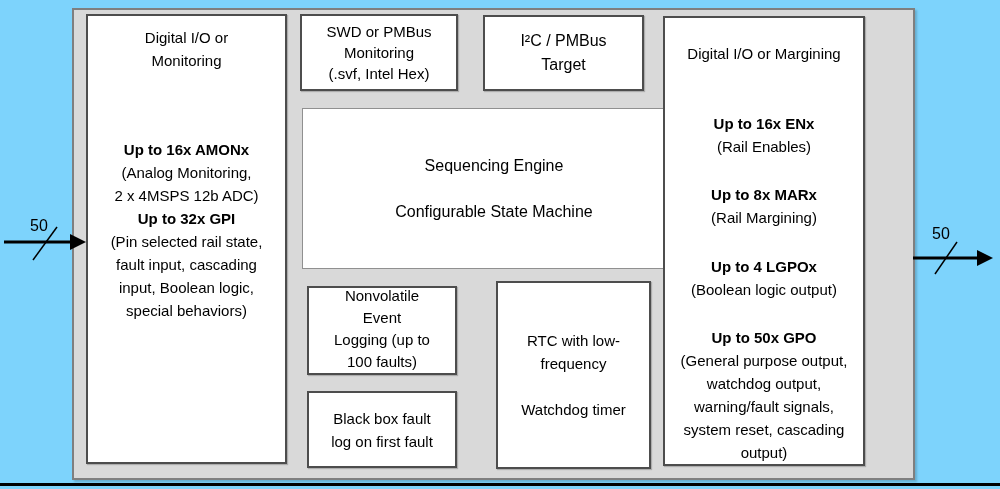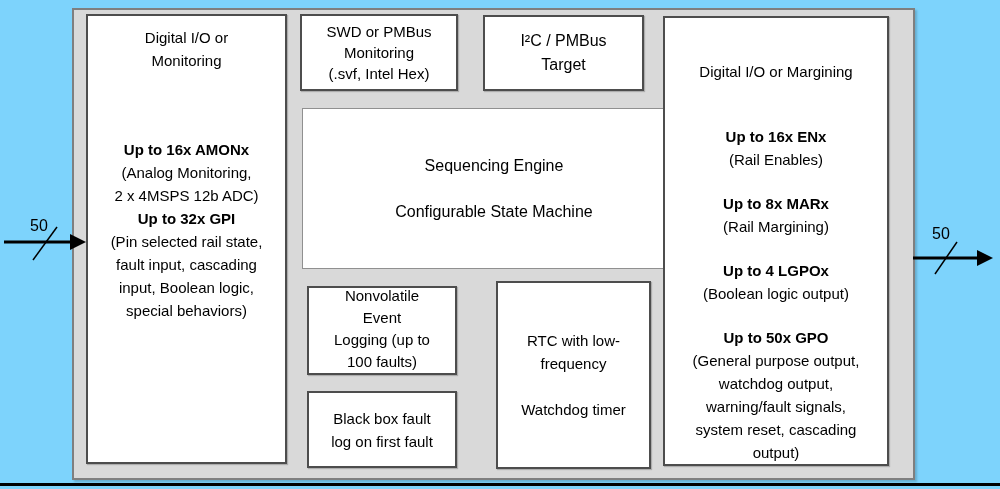--- a/index.html
+++ b/index.html
@@ -33,21 +33,21 @@
   
   .seq-box{left:302px;top:108px;width:384px;height:161px;font-size:16px;border:1px solid #909090;box-shadow:none;}
   .seq-box .ln2{margin-top:23px;}
   
   .nv-box{left:307px;top:286px;width:150px;height:89px;justify-content:flex-end;}
   .nv-box .ln{line-height:22px;}
   .bb-box{left:307px;top:391px;width:150px;height:77px;}
   .rtc-box{left:496px;top:281px;width:155px;height:188px;}
   .rtc-box .wdt{margin-top:23px;}
   
-  .right-box{left:663px;top:16px;width:226px;height:450px;justify-content:flex-end;padding-top:16px;}
+  .right-box{left:663px;top:16px;width:202px;height:450px;justify-content:space-between;padding-top:24px;}
   .right-box .grp1{margin-top:42px;}
   .right-box .grp{margin-top:21px;}
   
   .bus{position:absolute;}
   .bus-left{left:0;top:210px;}
   .bus-right{left:913px;top:230px;}
   .bus-label{
     position:absolute;width:34px;text-align:center;font-size:16px;line-height:19px;
   }
   .bus-label-left{left:22px;top:216px;}

